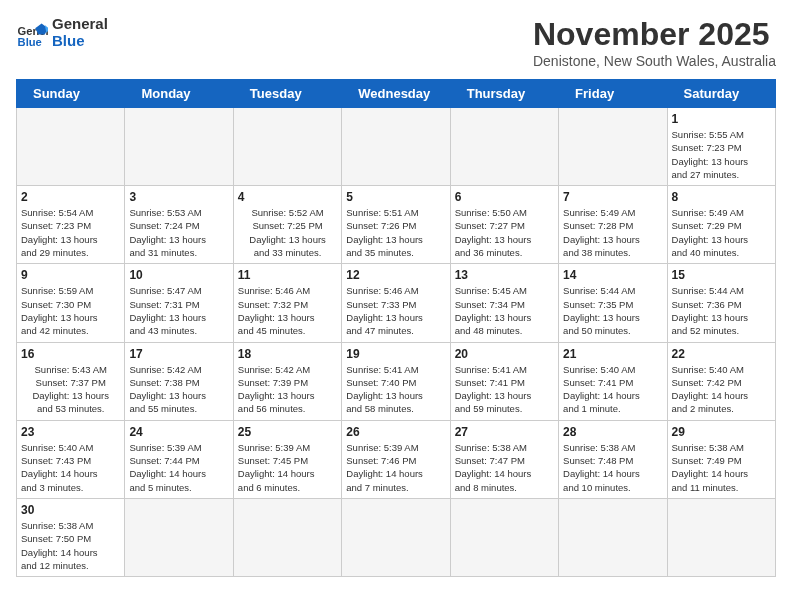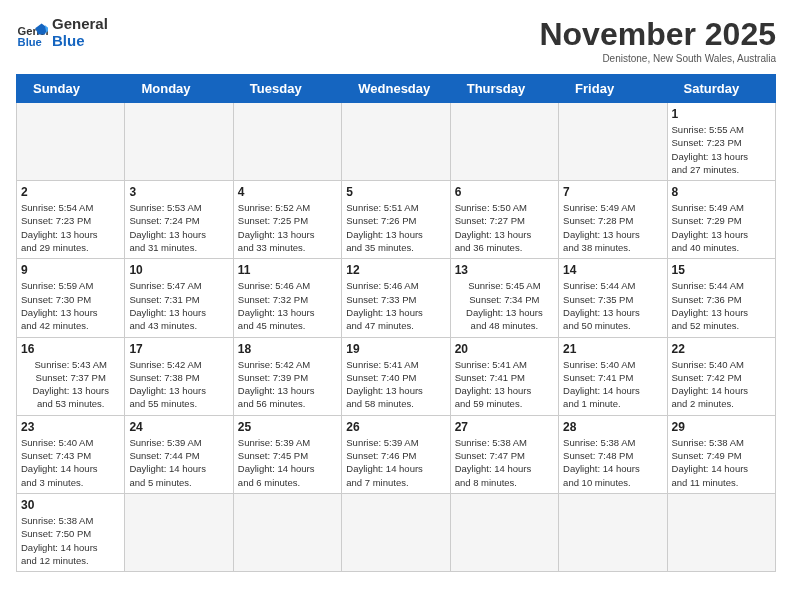--- a/index.html
+++ b/index.html
@@ -19,29 +19,29 @@
     .logo {
       display: flex;
       align-items: center;
       gap: 4px;
     }
     .logo-icon {
       width: 32px;
       height: 32px;
     }
     .title-block {
-      text-align: right;
+      text-align: left;
     }
     .month-title {
       font-size: 32px;
       font-weight: bold;
       color: #333;
     }
     .location {
-      font-size: 10px;
+      font-size: 14px;
       color: #555;
     }
     .calendar {
       width: 100%;
       border-collapse: collapse;
       border: 1px solid #ccc;
     }
     .calendar th {
       background: #1565c0;
       color: #fff;
@@ -139,21 +139,21 @@
         </td>
         <td>
           <div class="day-number">3</div>
           <div class="day-info" style="white-space: pre-line;">Sunrise: 5:53 AM
 Sunset: 7:24 PM
 Daylight: 13 hours
 and 31 minutes.</div>
         </td>
         <td>
           <div class="day-number">4</div>
-          <div class="day-info" style="white-space: pre-line;">Sunrise: 5:52 AM
+          <div class="day-info" style="white-space: pre-line; text-align: center;">Sunrise: 5:52 AM
 Sunset: 7:25 PM
 Daylight: 13 hours
 and 33 minutes.</div>
         </td>
         <td>
           <div class="day-number">5</div>
           <div class="day-info" style="white-space: pre-line;">Sunrise: 5:51 AM
 Sunset: 7:26 PM
 Daylight: 13 hours
 and 35 minutes.</div>
@@ -204,21 +204,21 @@
         </td>
         <td>
           <div class="day-number">12</div>
           <div class="day-info" style="white-space: pre-line;">Sunrise: 5:46 AM
 Sunset: 7:33 PM
 Daylight: 13 hours
 and 47 minutes.</div>
         </td>
         <td>
           <div class="day-number">13</div>
-          <div class="day-info" style="white-space: pre-line; text-align: center;">Sunrise: 5:45 AM
+          <div class="day-info" style="white-space: pre-line;">Sunrise: 5:45 AM
 Sunset: 7:34 PM
 Daylight: 13 hours
 and 48 minutes.</div>
         </td>
         <td>
           <div class="day-number">14</div>
           <div class="day-info" style="white-space: pre-line;">Sunrise: 5:44 AM
 Sunset: 7:35 PM
 Daylight: 13 hours
 and 50 minutes.</div>

